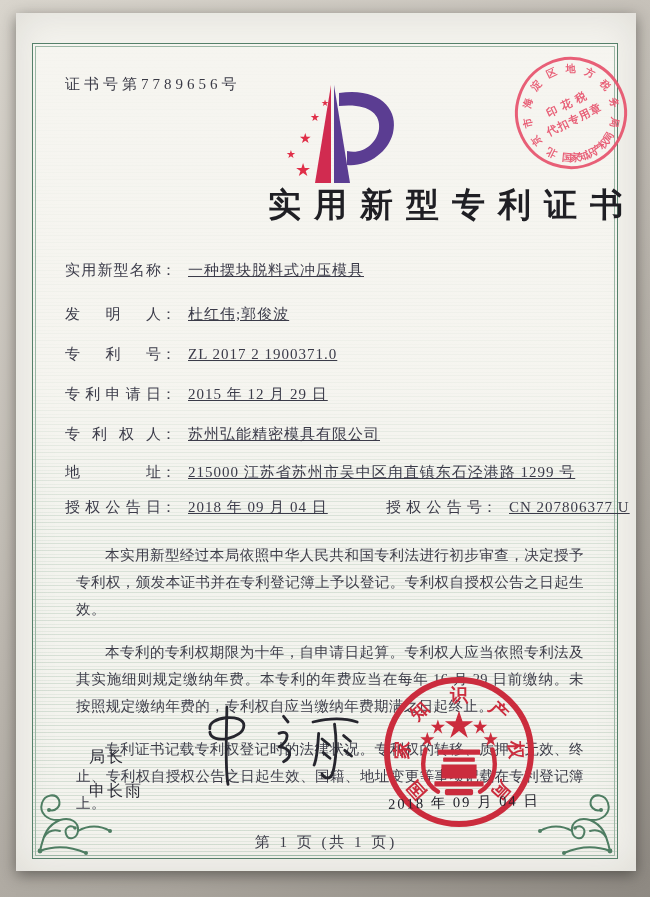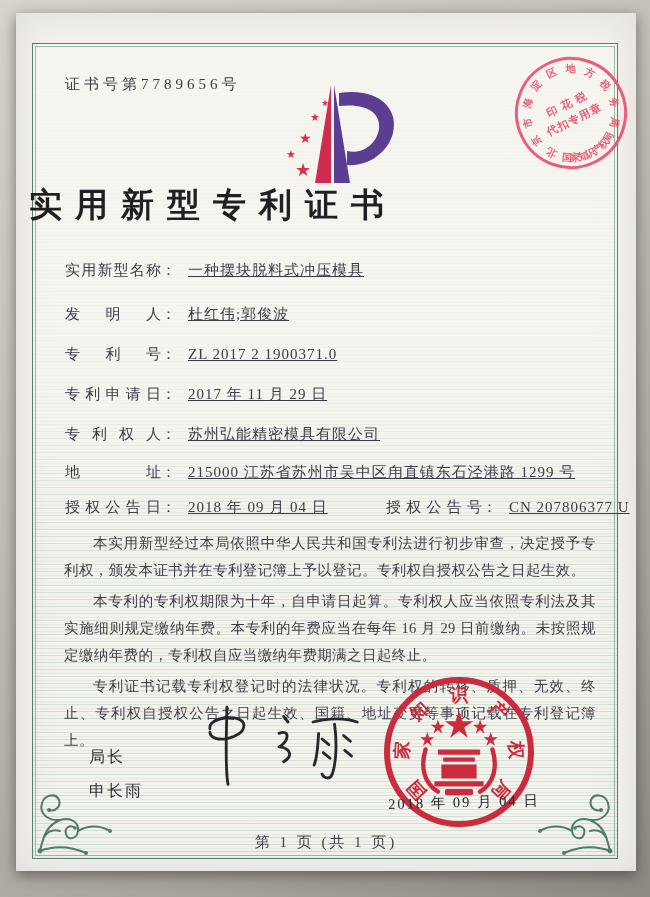--- a/index.html
+++ b/index.html
@@ -25,30 +25,30 @@
         rgba(118,158,130,.28) 2.5px, rgba(118,158,130,.00) 3.5px);
   }
   .frame::after{
     content:"";position:absolute;inset:2px;border:1px solid #9ab6a4;pointer-events:none;
   }
   .corner-ornament{position:absolute;width:84px;height:84px;z-index:3;}
   .corner-ornament.bl{left:18px;bottom:14px;}
   .corner-ornament.br{right:20px;bottom:14px;transform:scaleX(-1);}
   
   .cert-number{position:absolute;left:49px;top:62px;font-size:15px;letter-spacing:4px;color:#3a3a46;z-index:2;}
-  .title{position:absolute;left:0;right:0;top:170px;text-align:left;font-size:33px;font-weight:600;
+  .title{position:absolute;left:0;right:0;top:170px;text-align:right;font-size:33px;font-weight:600;
          letter-spacing:13px;color:#1f1f24;z-index:2;text-indent:13px;}
   .field-row{position:absolute;left:49px;font-size:15px;color:#3b3b49;z-index:2;white-space:nowrap;}
   .flabel{display:inline-block;width:96px;text-align:justify;text-align-last:justify;}
   .fcolon{display:inline-block;}
   .fvalue{margin-left:12px;letter-spacing:1px;text-decoration:underline;}
   .pair2{position:absolute;left:321px;top:0;white-space:nowrap;}
   .body-text{position:absolute;left:44px;right:36px;top:513px;z-index:2;
              font-size:14.5px;line-height:1.86;color:#3d3d49;text-align:justify;letter-spacing:.4px;}
-  .body-text p{margin:4px;text-indent:2em;font-family:Liberation Serif, serif;}
+  .body-text p{margin:16px;text-indent:2em;font-family:Liberation Serif, serif;}
   .signoff{position:absolute;left:73px;top:727px;z-index:2;color:#2d2d37;
            font-family:"Liberation Sans", sans-serif;font-size:16px;line-height:2.1;letter-spacing:2px;}
   .signature{position:absolute;left:178px;top:682px;width:170px;height:105px;z-index:2;}
   .footer{position:absolute;left:0;right:0;top:820px;text-align:center;font-size:15px;
           letter-spacing:3px;color:#3e3e4a;z-index:2;}
   
   .logo{position:absolute;left:239px;top:66px;width:150px;height:114px;z-index:2;}
   .logo .star{position:absolute;color:#e02f48;line-height:1;}
   
   .arc-ch{position:absolute;left:50%;top:50%;transform-origin:center;}
@@ -157,21 +157,21 @@
   <div class="field-row" style="top:248px;">
     <span class="flabel">实用新型名称</span><span class="fcolon">：</span><span class="fvalue">一种摆块脱料式冲压模具</span>
   </div>
   <div class="field-row" style="top:292px;">
     <span class="flabel">发明人</span><span class="fcolon">：</span><span class="fvalue">杜红伟;郭俊波</span>
   </div>
   <div class="field-row" style="top:332px;">
     <span class="flabel">专利号</span><span class="fcolon">：</span><span class="fvalue">ZL 2017 2 1900371.0</span>
   </div>
   <div class="field-row" style="top:372px;">
-    <span class="flabel">专利申请日</span><span class="fcolon">：</span><span class="fvalue">2017 年 11 月 29 日</span>
+    <span class="flabel">专利申请日</span><span class="fcolon">：</span><span class="fvalue">2015 年 12 月 29 日</span>
   </div>
   <div class="field-row" style="top:412px;">
     <span class="flabel">专利权人</span><span class="fcolon">：</span><span class="fvalue">苏州弘能精密模具有限公司</span>
   </div>
   <div class="field-row" style="top:450px;">
     <span class="flabel">地址</span><span class="fcolon">：</span><span class="fvalue">215000 江苏省苏州市吴中区甪直镇东石泾港路 1299 号</span>
   </div>
   <div class="field-row" style="top:485px;">
     <span>
       <span class="flabel">授权公告日</span><span class="fcolon">：</span><span class="fvalue">2018 年 09 月 04 日</span>

